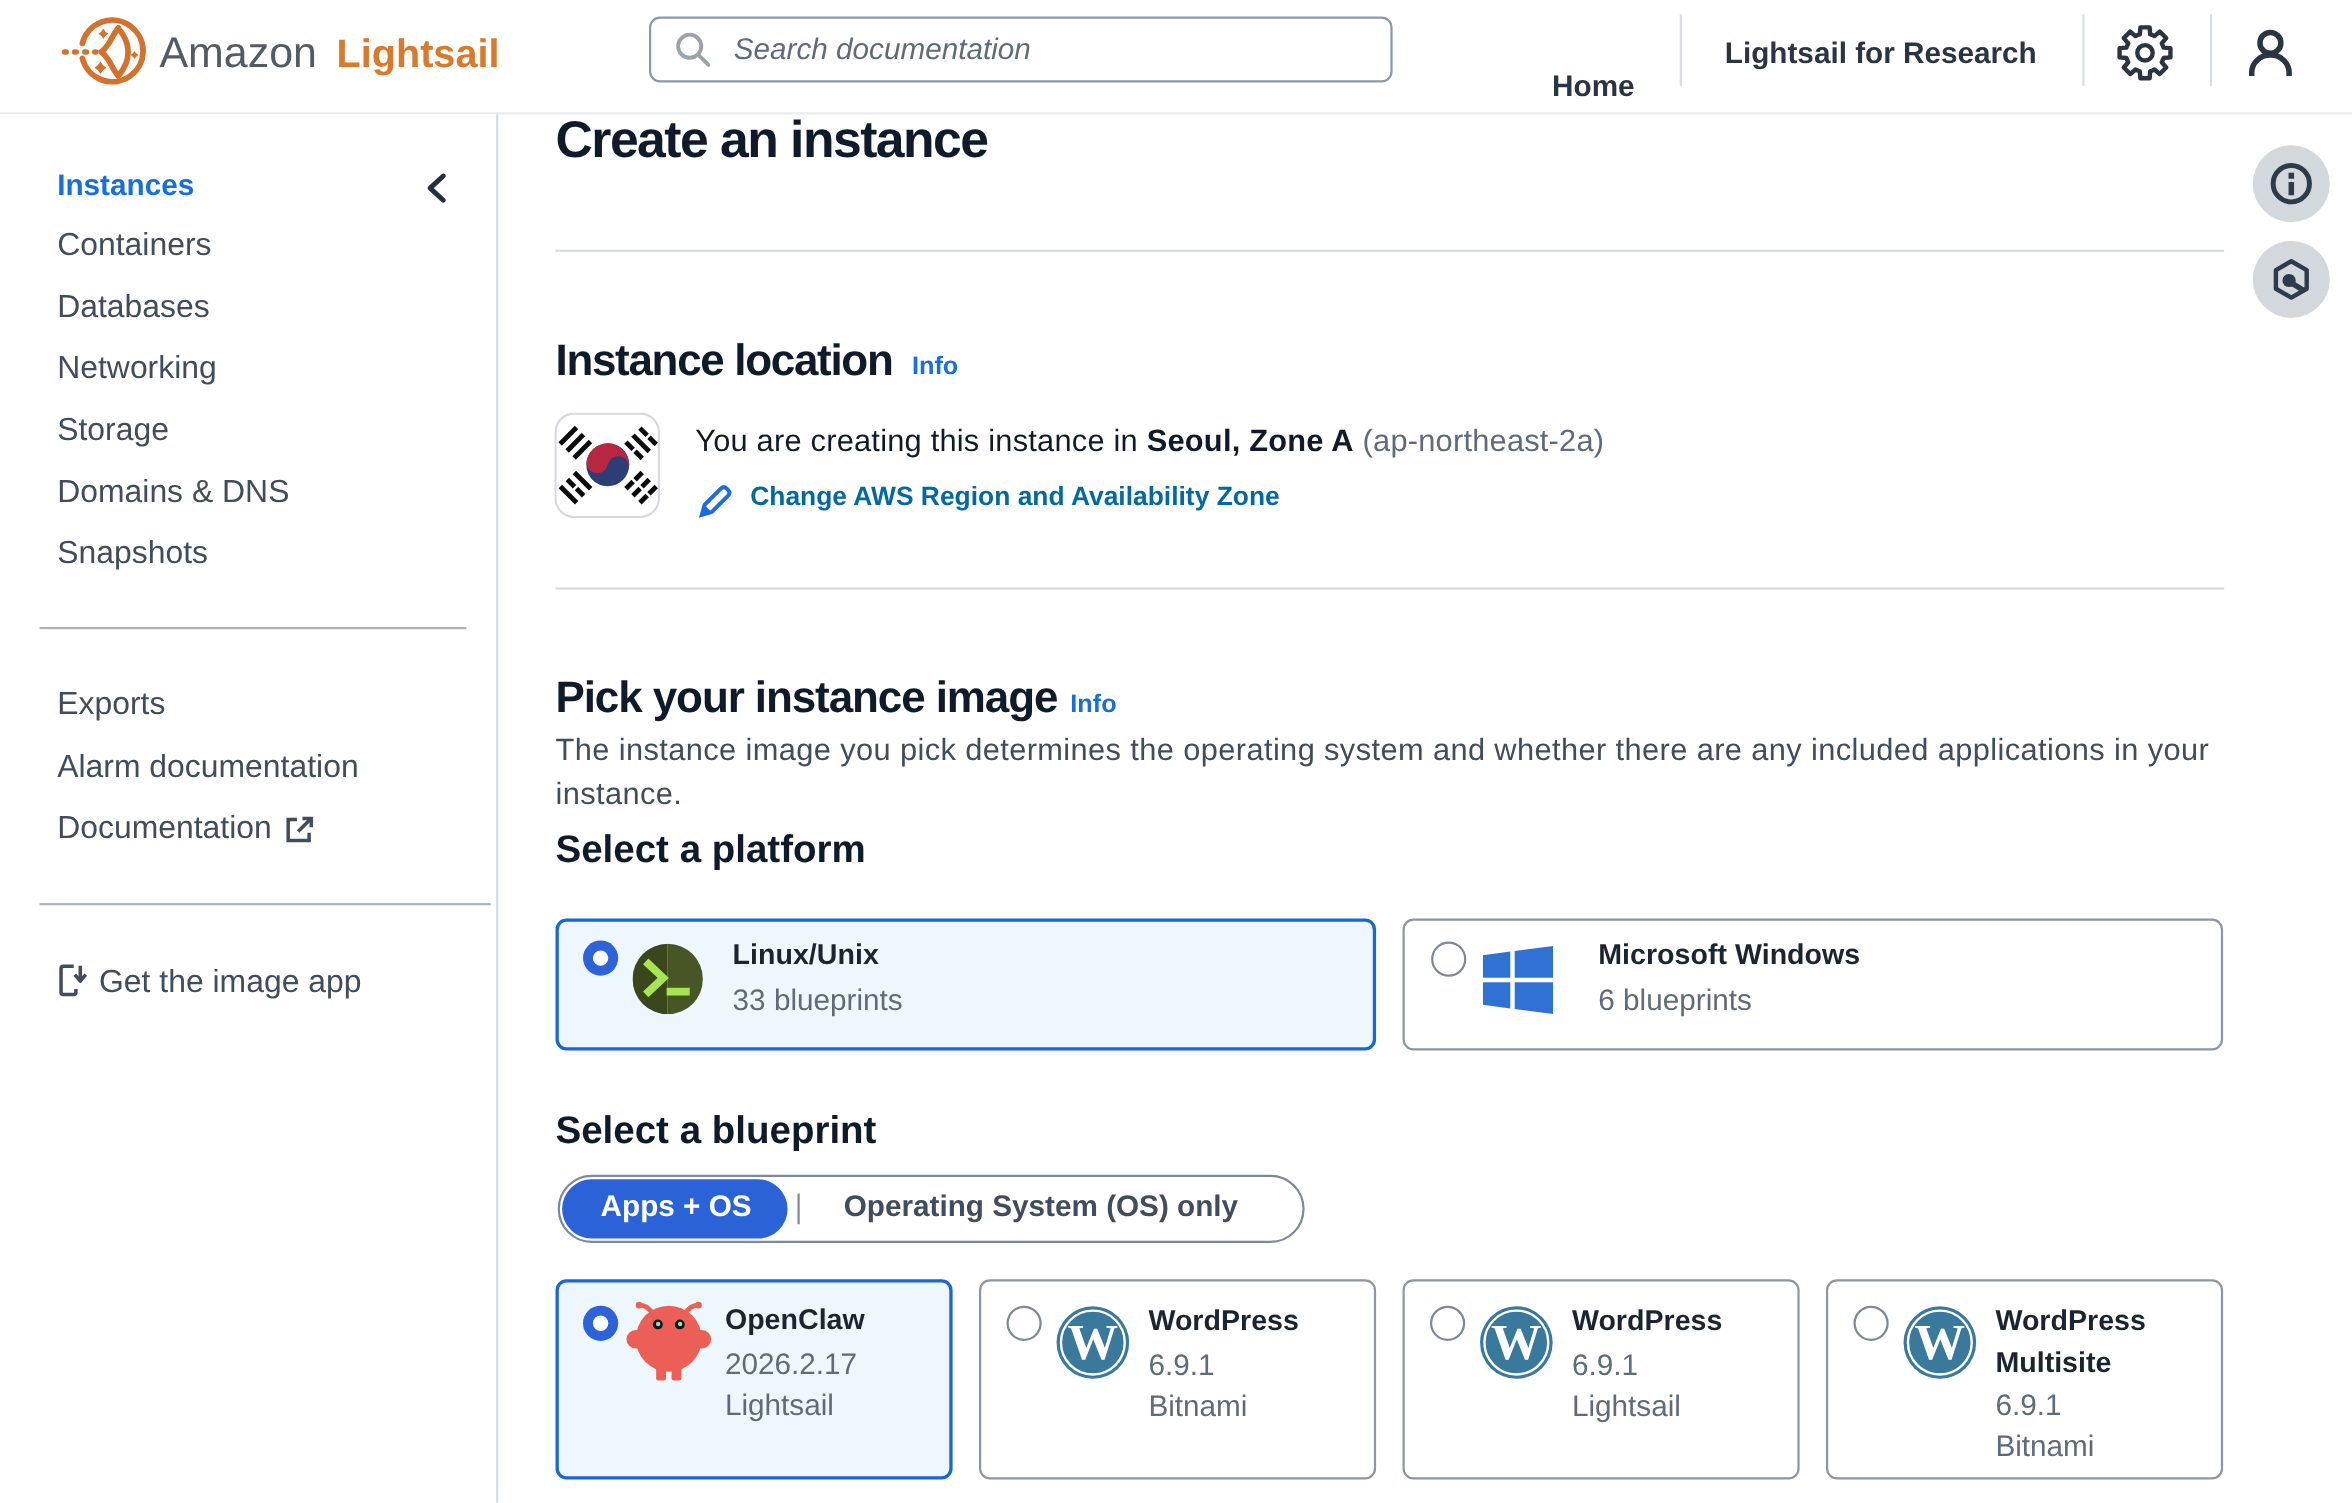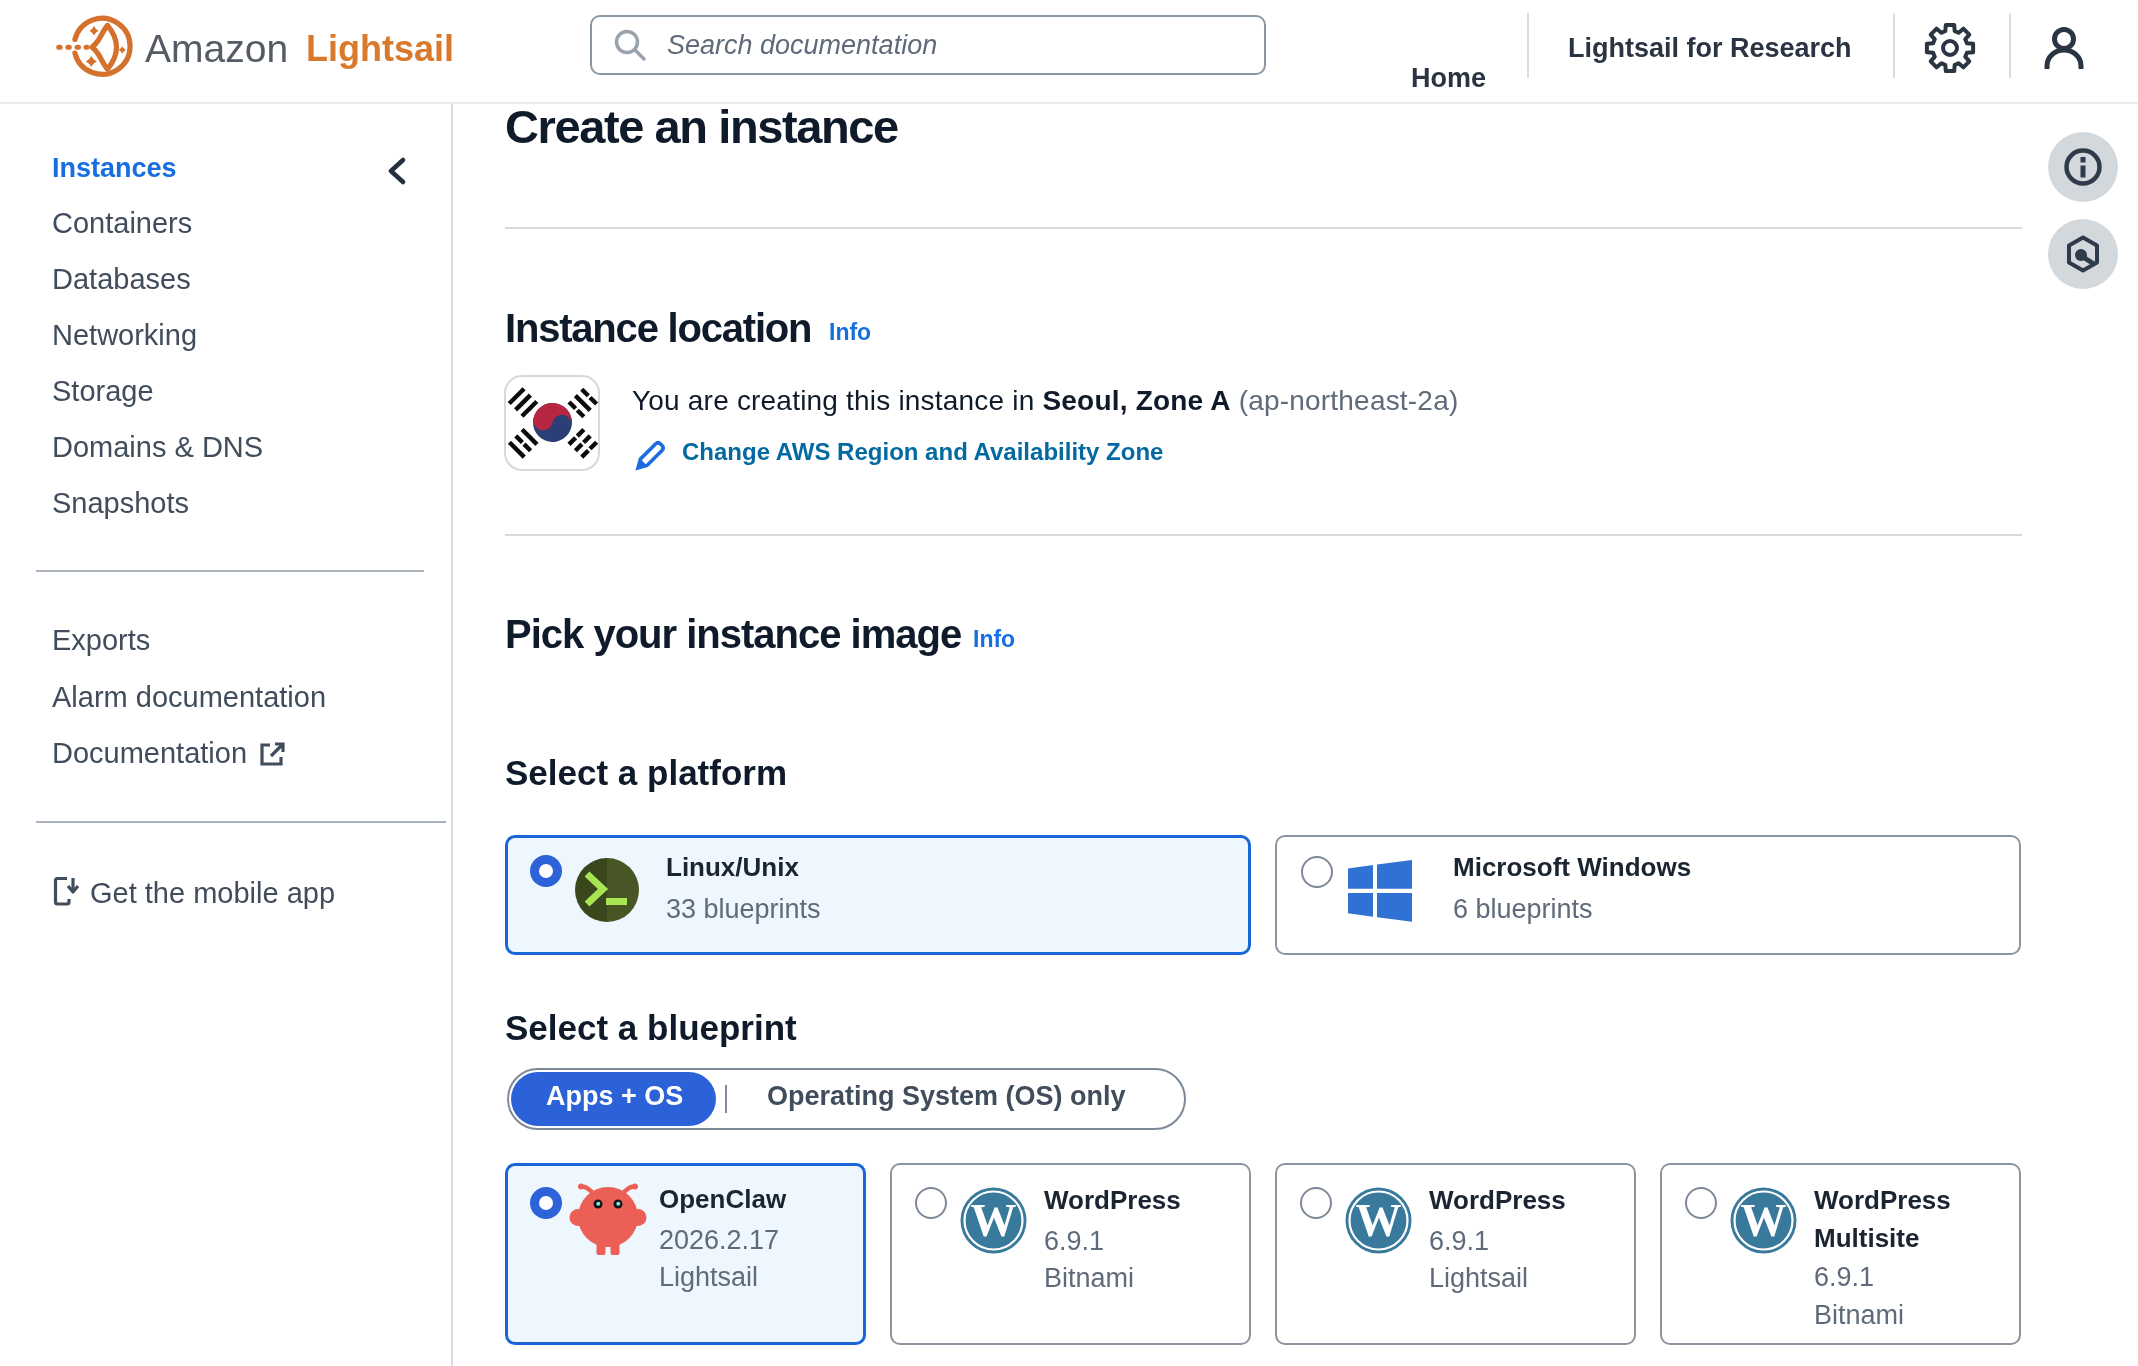--- a/index.html
+++ b/index.html
@@ -72,21 +72,21 @@
     <path d="M12 4 H4 V23 H23 V16" fill="none" stroke="#414d5c" stroke-width="3.2"></path>
     <path d="M17 3 H25 V11" fill="none" stroke="#414d5c" stroke-width="3.2"></path>
     <line x1="24" y1="4" x2="13" y2="15" stroke="#414d5c" stroke-width="3.2"></line>
   </svg>
   <div class="abs" style="left:36px;top:821px;width:410px;height:2px;background:#aab3bb;"></div>
   <svg class="abs" style="left:51px;top:875px;" width="30" height="32" viewBox="0 0 30 32">
     <path d="M16 3.5 H6.5 Q4.5 3.5 4.5 5.5 V27 Q4.5 29 6.5 29 H16 Q18 29 18 27 V24" fill="none" stroke="#414d5c" stroke-width="3.2"></path>
     <path d="M22 3 V15" stroke="#414d5c" stroke-width="3.2"></path>
     <path d="M17 11 L22 17 L27 11" fill="none" stroke="#414d5c" stroke-width="3.2" stroke-linejoin="round"></path>
   </svg>
-  <div class="txt" style="left:90px;top:879px;font-size:29px;color:#414d5c;">Get the mobile app</div>
+  <div class="txt" style="left:90px;top:879px;font-size:29px;color:#414d5c;">Get the image app</div>
 
   <div class="abs" style="left:2048px;top:132px;width:70px;height:70px;border-radius:50%;background:#d3d8dd;"></div>
   <svg class="abs" style="left:2063px;top:147px;" width="40" height="40" viewBox="0 0 40 40">
     <circle cx="20" cy="20" r="16.5" fill="none" stroke="#2f3b4a" stroke-width="4.5"></circle>
     <rect x="17.5" y="10" width="5" height="5.5" fill="#2f3b4a"></rect>
     <rect x="17.5" y="18.5" width="5" height="12" fill="#2f3b4a"></rect>
   </svg>
   <div class="abs" style="left:2048px;top:219px;width:70px;height:70px;border-radius:50%;background:#d3d8dd;"></div>
   <svg class="abs" style="left:2063px;top:234px;" width="40" height="40" viewBox="0 0 40 40">
     <path d="M20 3.5 L34 11.5 V28.5 L20 36.5 L6 28.5 V11.5 Z" fill="none" stroke="#2f3b4a" stroke-width="4" stroke-linejoin="round"></path>
@@ -142,20 +142,21 @@
   <svg class="abs" style="left:634px;top:438px;" width="34" height="34" viewBox="0 0 34 34">
     <path d="M4 30 L6.5 21 L21.5 6 Q24 3.5 26.5 6 L28 7.5 Q30.5 10 28 12.5 L13 27.5 Z" fill="none" stroke="#1b6ce0" stroke-width="3.6"></path>
     <path d="M4 30 L6.5 21 L13 27.5 Z" fill="#1b6ce0"></path>
   </svg>
   <div class="txt" style="left:682px;top:440px;font-size:24px;font-weight:700;color:#0369a1;">Change AWS Region and Availability Zone</div>
 
   <div class="abs" style="left:505px;top:534px;width:1517px;height:2px;background:#d6dbdf;"></div>
 
   <div class="txt" style="left:505px;top:614px;font-size:40px;font-weight:700;letter-spacing:-1.0px;color:#0f1b2a;">Pick your instance image</div>
   <div class="txt" style="left:973px;top:628px;font-size:23px;font-weight:700;color:#176ee0;">Info</div>
+  <div class="abs" style="left:505px;top:662px;width:1540px;font-size:28px;line-height:40px;letter-spacing:0.35px;color:#414d5c;">The instance image you pick determines the operating system and whether there are any included applications in your<br>instance.</div>
 
   <div class="txt" style="left:505px;top:755px;font-size:35px;font-weight:700;color:#0f1b2a;">Select a platform</div>
 
   <div class="abs" style="left:505px;top:835px;width:746px;height:120px;border:3px solid #1a66d9;border-radius:10px;background:#eef7fe;"></div>
   <div class="abs" style="left:530px;top:855px;width:32px;height:32px;border-radius:50%;background:#2d62d8;"></div>
   <div class="abs" style="left:539px;top:864px;width:14px;height:14px;border-radius:50%;background:#fff;"></div>
   <svg class="abs" style="left:575px;top:858px;" width="64" height="64" viewBox="0 0 64 64">
     <path d="M32 0 A32 32 0 0 0 32 64 Z" fill="#3a461c"></path>
     <path d="M32 0 A32 32 0 0 1 32 64 Z" fill="#475624"></path>
     <path d="M12 16 L28 31 L12 46" fill="none" stroke="#a8e553" stroke-width="7"></path>

